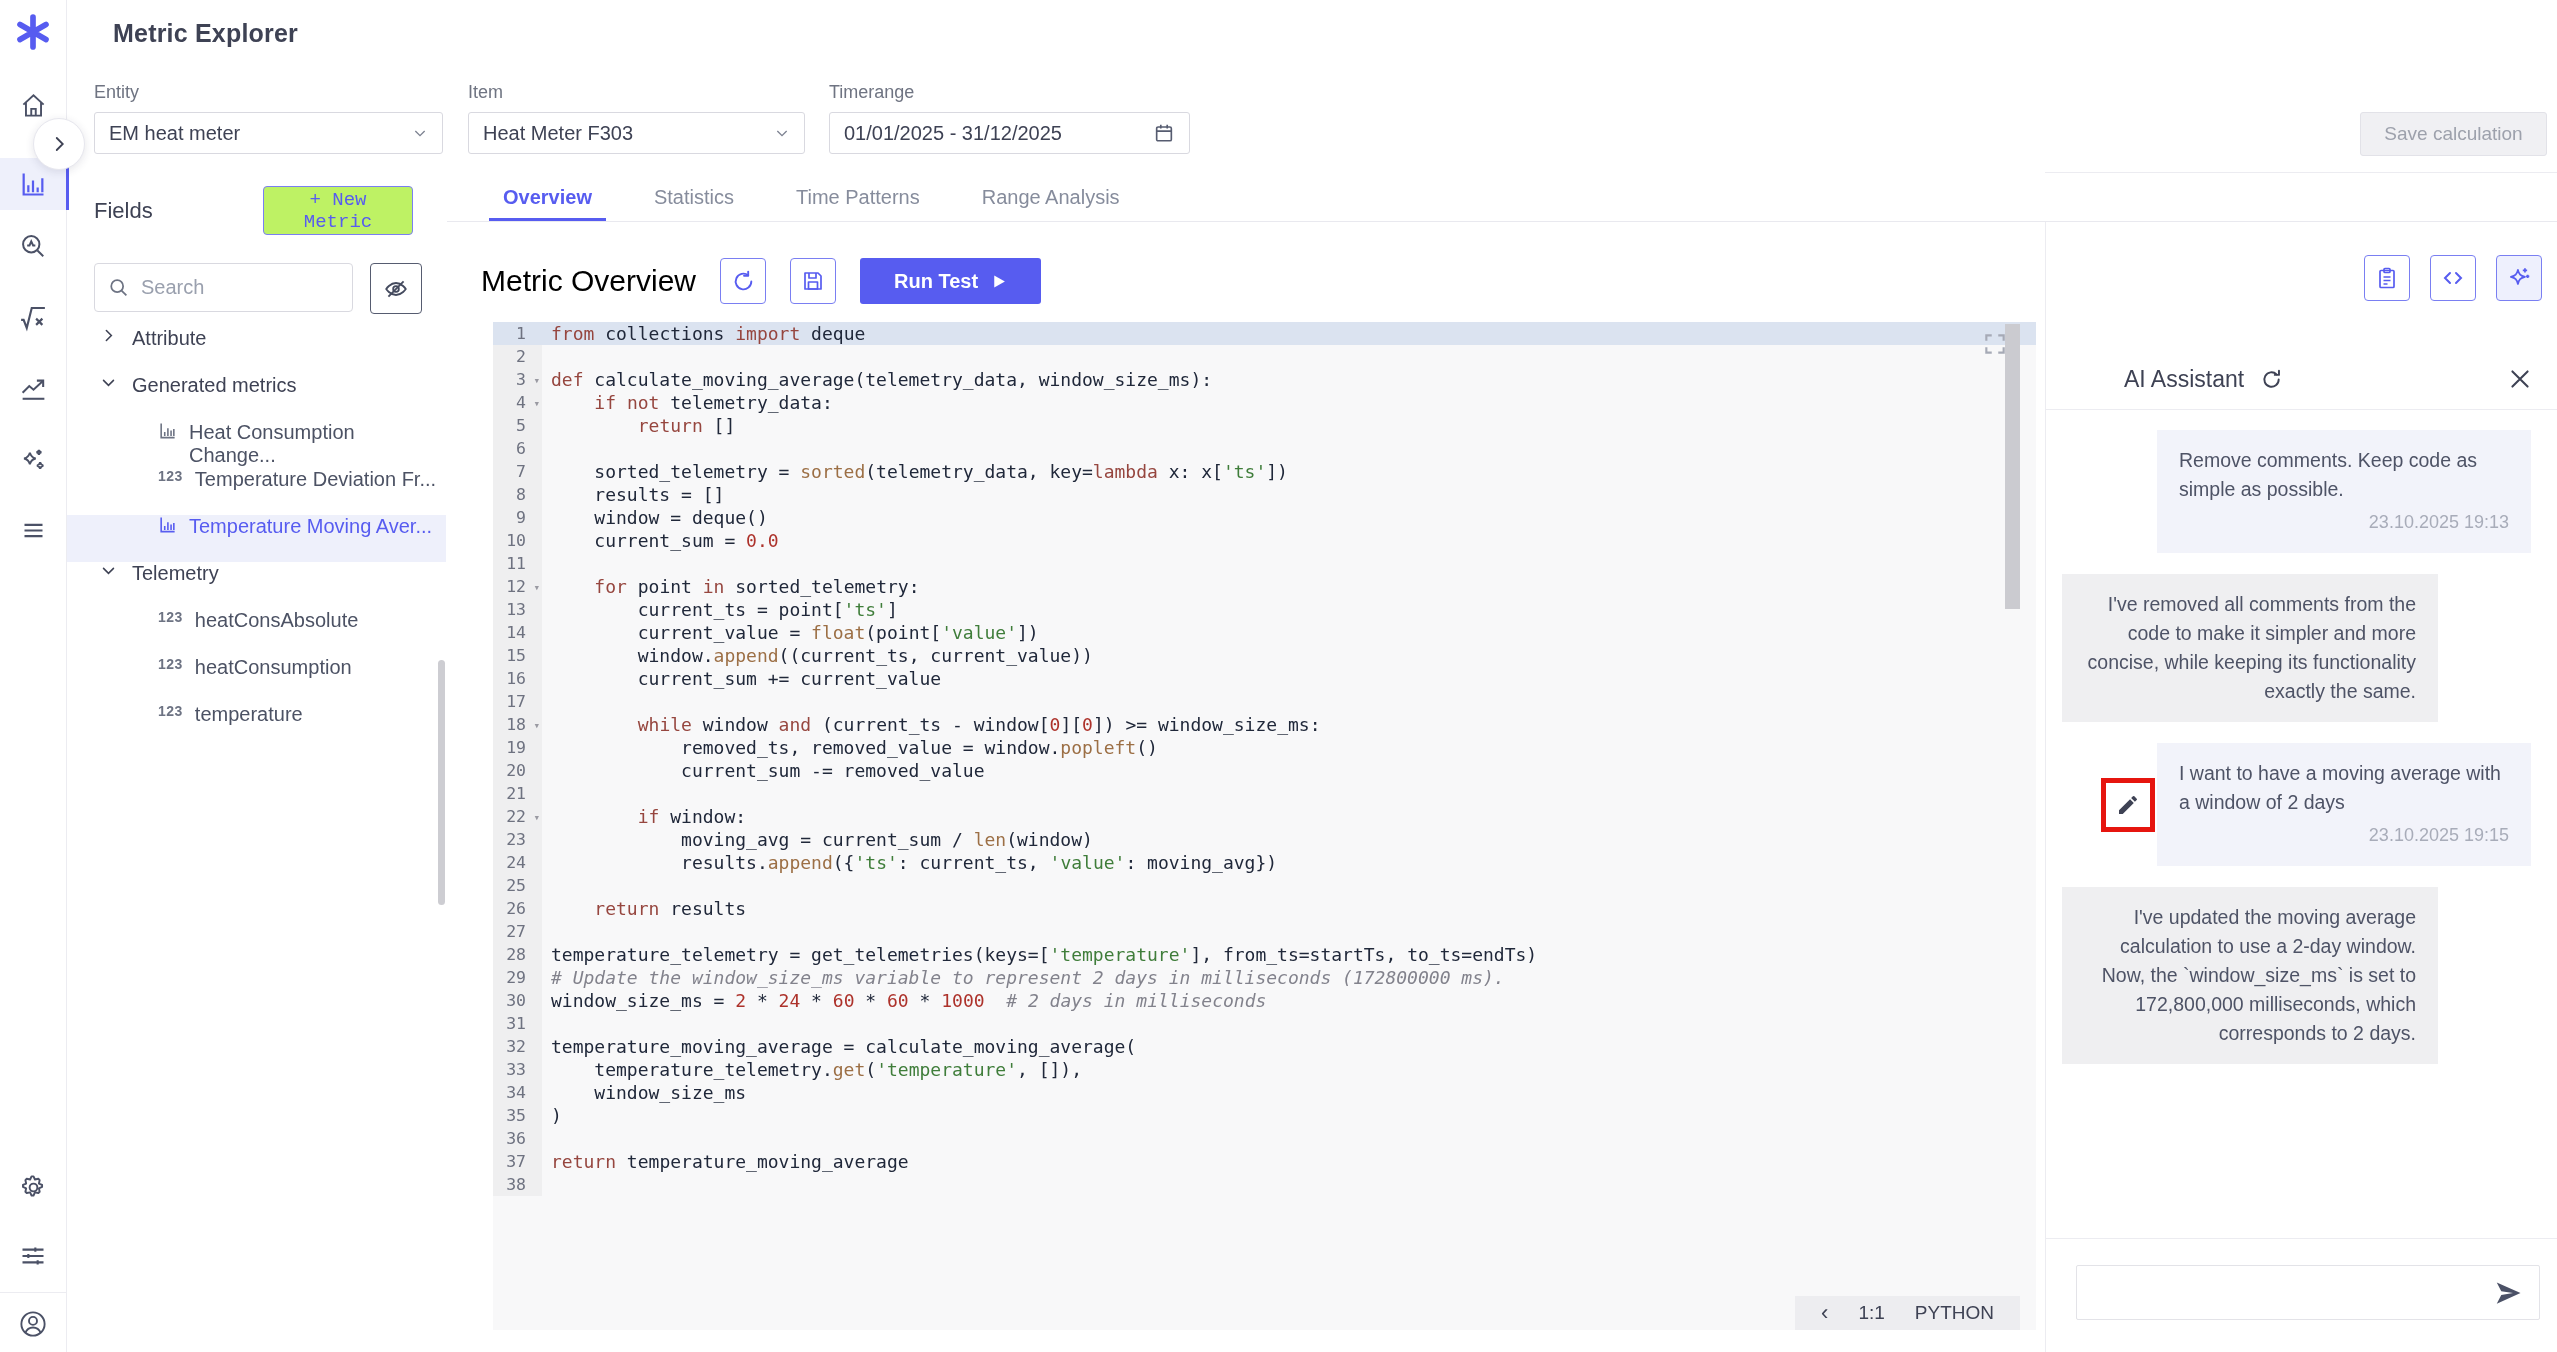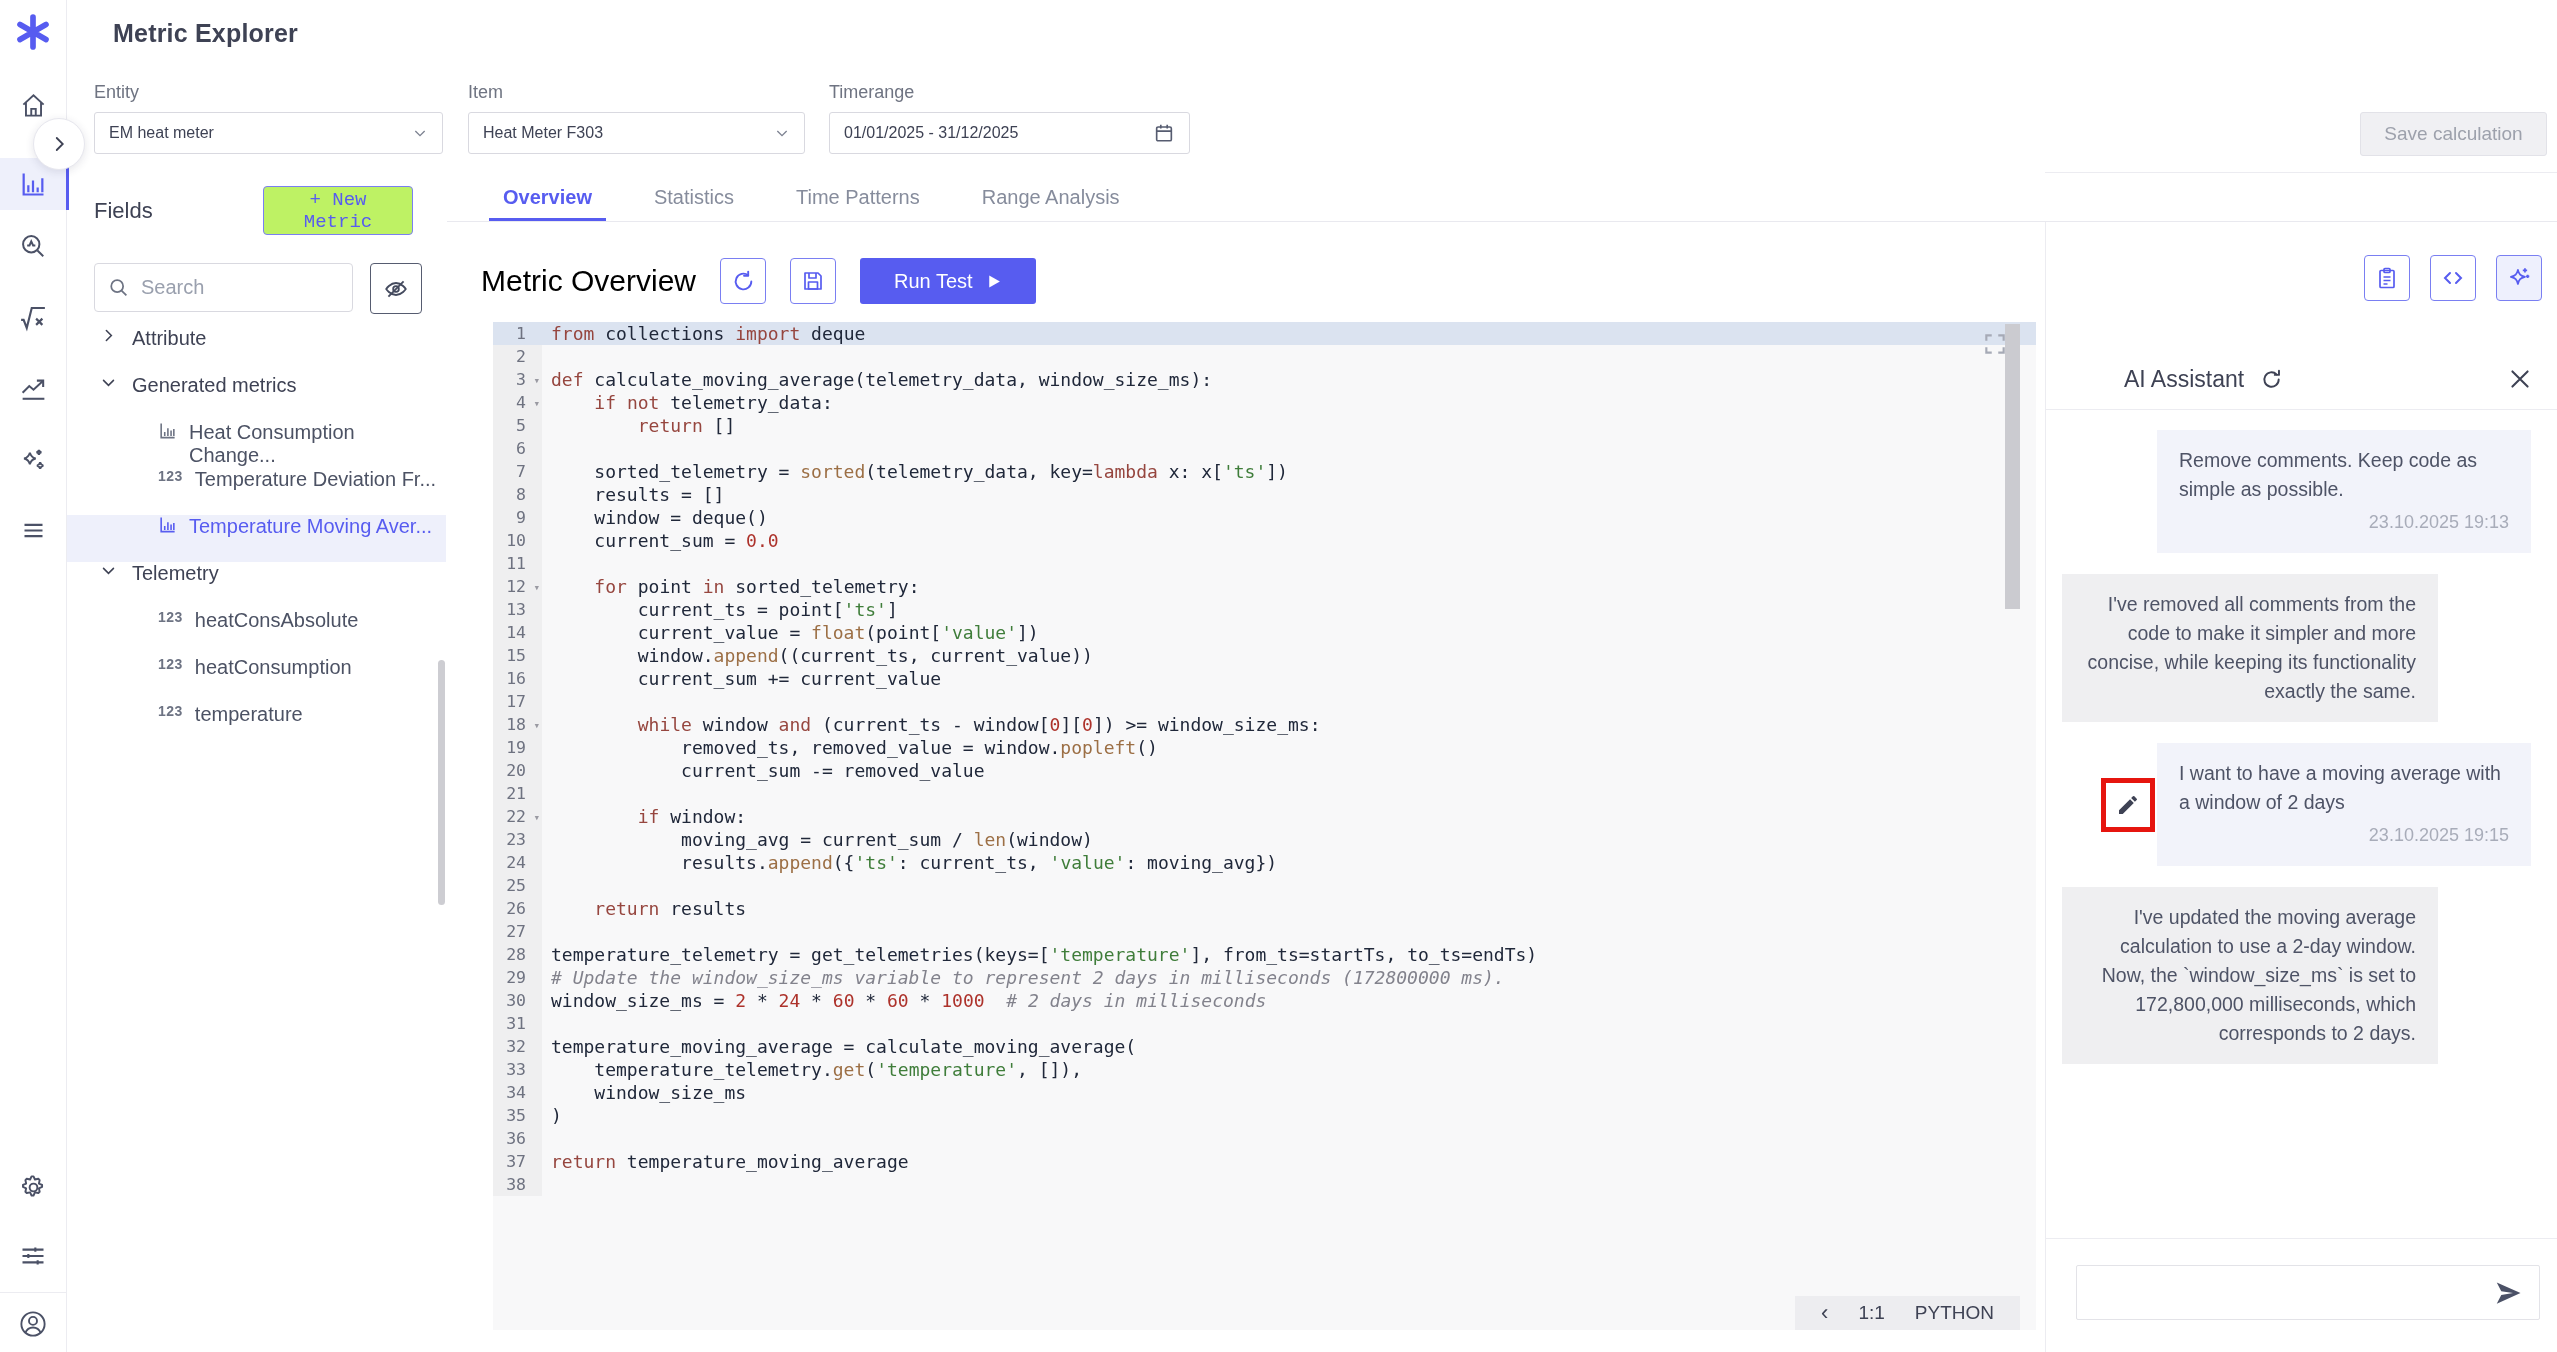--- a/index.html
+++ b/index.html
@@ -20,21 +20,21 @@
   
   .topbar{position:absolute;left:66px;right:0;top:0;height:66px;border-bottom:1px solid #d946ef;
           display:flex;align-items:center;background:#fff;margin-left:17px;}
   .topbar h1{margin:0 0 0 30px;font-size:25px;font-weight:600;color:#3e4254;letter-spacing:.2px;}
 
   
   .filterbar{position:absolute;left:66px;right:0;top:66px;height:106px;border-bottom:1px solid #ececf1;background:#fff;}
   .fgroup{position:absolute;top:16px;}
   .fgroup .flabel{font-size:18px;color:#6f7482;margin-bottom:9px;}
   .fcontrol{height:42px;border:1px solid #d9d9e0;border-radius:3px;background:#fff;
-            display:flex;align-items:center;padding:0 14px;font-size:16px;color:#3e4254;box-sizing:border-box;}
+            display:flex;align-items:center;padding:0 14px;font-size:20px;color:#3e4254;box-sizing:border-box;}
   .fcontrol .chev{margin-left:auto;color:#7d8291;}
   .save-calc{position:absolute;right:10px;top:46px;width:187px;height:44px;background:#f0f0f3;
              border:1px solid #e2e2e8;border-radius:3px;font-size:19px;color:#9da1ac;
              display:flex;align-items:center;justify-content:center;font-family:inherit;}
 
   
   .fields-panel{position:absolute;left:66px;top:172px;width:381px;bottom:0;border-right:1px solid #ececf1;background:#fff;}
   .fields-head{position:relative;height:80px;}
   .fields-title{position:absolute;left:28px;top:26px;font-size:22px;color:#3e4254;}
   .new-metric{position:absolute;left:197px;top:14px;width:150px;height:49px;border:1.5px solid #7a7ff2;border-radius:4px;
@@ -65,21 +65,21 @@
   .tab.active{color:#575cf0;font-weight:600;}
   .tab.active::after{content:"";position:absolute;left:0;right:0;bottom:0;height:4px;background:#575cf0;}
   .tabs-underline{position:absolute;left:447px;right:0;top:221px;height:1px;background:#e9e9ef;z-index:1;}
 
   .ed-head{position:absolute;left:34px;top:86px;height:46px;display:flex;align-items:center;}
   .ed-head h2{margin:0;font-size:30px;font-weight:500;color:#000000;}
   .icon-btn{width:46px;height:46px;border:1.5px solid #7a7ff2;border-radius:4px;background:#fff;color:#575cf0;
             display:flex;align-items:center;justify-content:center;box-sizing:border-box;}
   .ed-head .icon-btn{margin-left:24px;}
   .run-test{margin-left:24px;height:46px;padding:8px 34px;background:#575cf0;border:none;border-radius:3px;
-            color:#fff;font-size:20px;display:flex;align-items:center;gap:12px;font-family:inherit;}
+            color:#fff;font-size:20px;display:flex;align-items:center;gap:12px;font-family:inherit;font-weight:bold;}
 
   .editor{position:absolute;left:46px;top:150px;width:1543px;height:1008px;background:#f8f8f9;overflow:hidden;}
   .cl{display:flex;height:23px;line-height:23px;font-family:"DejaVu Sans Mono", monospace;font-size:18px;white-space:pre;}
   .cl .g{width:49px;flex:0 0 49px;background:#efeff0;color:#6e7280;font-size:16.5px;text-align:right;
          padding-right:16px;box-sizing:border-box;position:relative;}
   .cl .g .fold{position:absolute;right:2px;top:1px;font-size:11px;color:#9a9aa2;}
   .cl .t{padding-left:9px;color:#20283a;}
   .cl.activeline .g,.cl.activeline{background:#dbe3f0;}
   .tk-k{color:#96463f;} .tk-f{color:#9c6f45;} .tk-s{color:#3f7d3a;} .tk-n{color:#ad322b;}
   .tk-c{color:#82828c;font-style:italic;}

